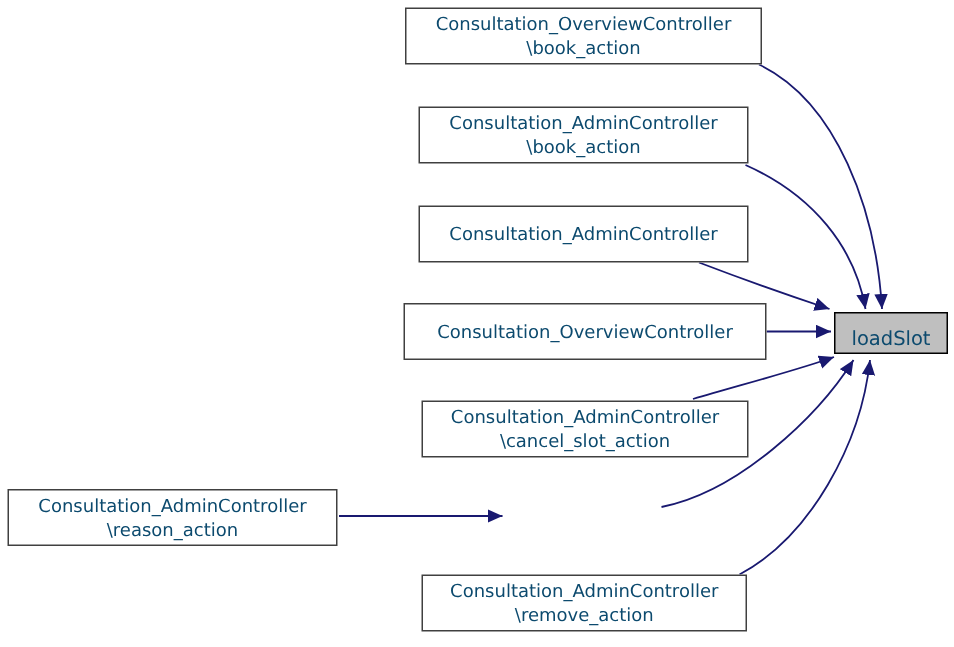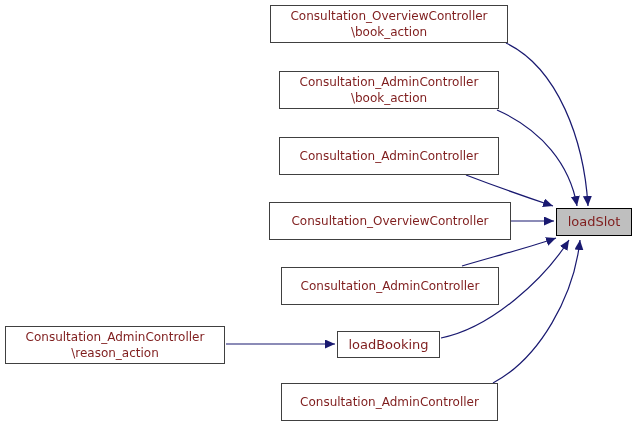--- a/index.html
+++ b/index.html
@@ -33,31 +33,32 @@
     box-sizing: border-box;
     background: #ffffff;
     border: 1.5px solid #404040;
     display: flex;
     flex-direction: column;
     align-items: center;
     justify-content: center;
     text-align: center;
     font-size: 12px;
     line-height: 16px;
-    color: #7f1d1d;
+    color: #0c4a6e;
     white-space: nowrap;
     cursor: pointer;
   }
   .node.single {
     font-size: 13px;
   }
   .node.target {
     background: #bfbfbf;
     border-color: #000000;
     cursor: default;
+    justify-content: flex-end;
   }
   .node span {
     display: block;
   }
 </style>
 </head>
 <body>
 
 <div class="canvas">
 
@@ -90,32 +91,31 @@
   <div class="node" style="left:279px; top:137px; width:220px; height:38px;">
     <span>Consultation_AdminController</span>
   </div>
 
   <div class="node" style="left:269px; top:202px; width:242px; height:38px;">
     <span>Consultation_OverviewController</span>
   </div>
 
   <div class="node" style="left:281px; top:267px; width:218px; height:38px;">
     <span>Consultation_AdminController</span>
+    <span>\cancel_slot_action</span>
   </div>
 
   <div class="node" style="left:5px; top:326px; width:220px; height:38px;">
     <span>Consultation_AdminController</span>
     <span>\reason_action</span>
   </div>
 
-  <div class="node single" style="left:337px; top:331px; width:103px; height:27px;">
-    <span>loadBooking</span>
-  </div>
 
   <div class="node" style="left:281px; top:383px; width:217px; height:38px;">
     <span>Consultation_AdminController</span>
+    <span>\remove_action</span>
   </div>
 
   <div class="node single target" style="left:556px; top:208px; width:76px; height:28px;">
     <span>loadSlot</span>
   </div>
 
 </div>
 
 </body></html>

